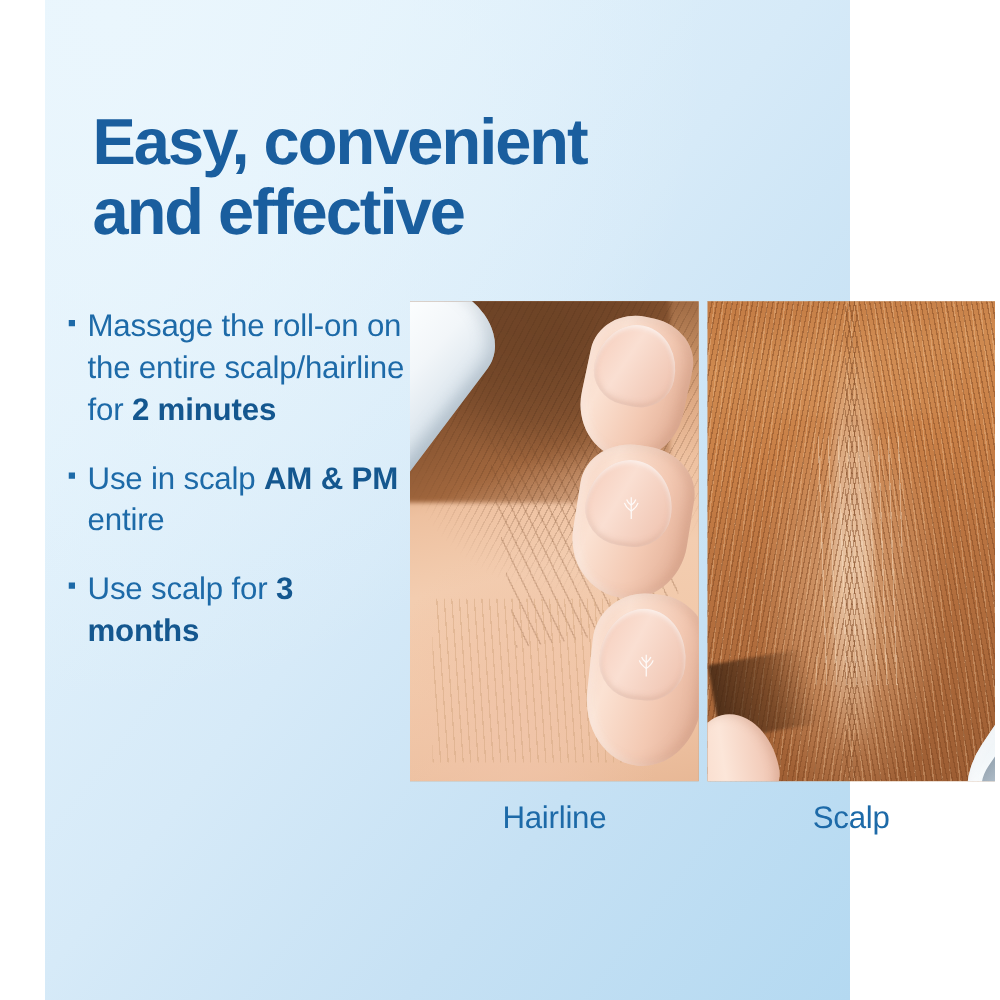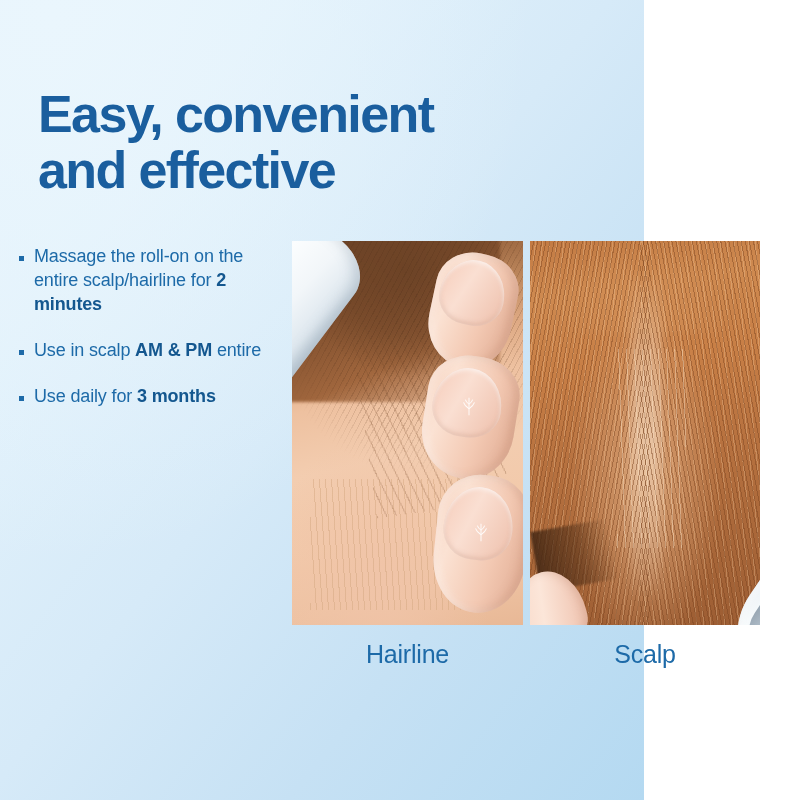--- a/index.html
+++ b/index.html
@@ -10,20 +10,21 @@
     overflow:hidden;
     font-family:"Liberation Sans", sans-serif;
   }
 
   #canvas {
     position:relative;
     width:644px; height:800px;
     background:
       radial-gradient(ellipse 120% 110% at 8% 2%, #eaf6fd 0%, rgba(234,246,253,0) 62%),
       linear-gradient(128deg, #e7f4fc 0%, #e1f1fb 22%, #d6eaf8 48%, #c6e1f4 72%, #b4d9f1 100%);
+    margin-left: 36px;
   }
 
   
   .headline {
     position:absolute;
     left:38px; top:87px;
     width:520px;
     color:#1a5e9e;
     font-size:52px;
     font-weight:bold;
@@ -49,21 +50,21 @@
   .bullet-marker {
     flex:0 0 auto;
     width:5px; height:5px;
     background:#1d6aa8;
     margin-top:11px;
     margin-right:10px;
   }
   .bullet-text {
     flex:1 1 auto;
     color:#1d6aa8;
-    font-size:18px;
+    font-size:25px;
     line-height:1.33;
     letter-spacing:-0.15px;
   }
   .bullet-text b {
     color:#14578f;
     font-weight:bold;
   }
 
   
   .panel {
@@ -282,21 +283,21 @@
     <li class="bullet-row">
       <span class="bullet-marker"></span>
       <span class="bullet-text"><span>Massage the roll-on on the entire scalp/hairline for </span><b>2 minutes</b></span>
     </li>
     <li class="bullet-row">
       <span class="bullet-marker"></span>
       <span class="bullet-text"><span>Use in scalp </span><b>AM &amp; PM</b><span> entire</span></span>
     </li>
     <li class="bullet-row">
       <span class="bullet-marker"></span>
-      <span class="bullet-text"><span>Use daily for </span><b>3 months</b></span>
+      <span class="bullet-text"><span>Use scalp for </span><b>3 months</b></span>
     </li>
   </ul>
 
   <div class="panel" id="panel-hairline">
     <div class="photo">
       <div class="hl-skin"></div>
       <div class="hl-hairmass"></div>
       <div class="hl-strands"></div>
       <div class="hl-wisps"></div>
       <div class="hl-babyhair"></div>

